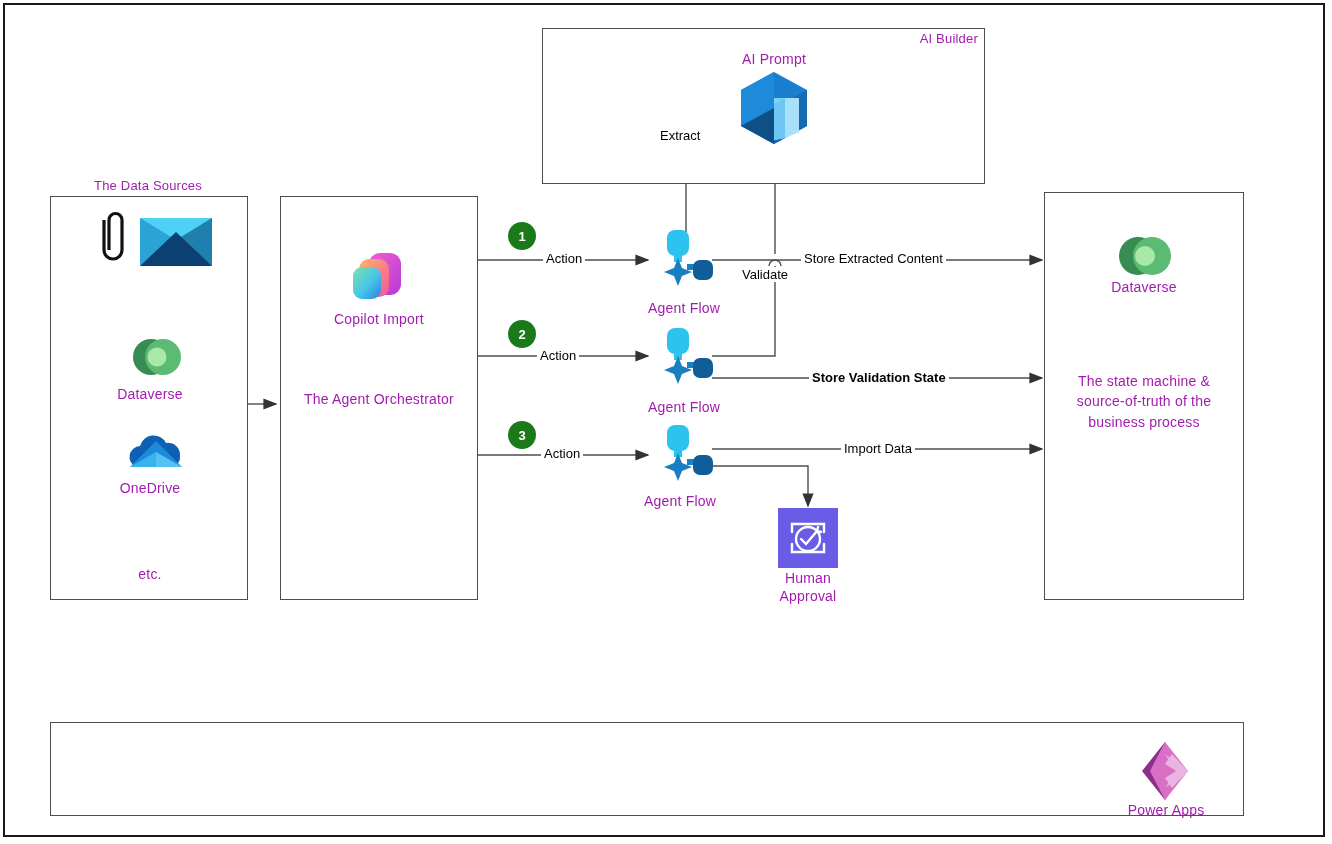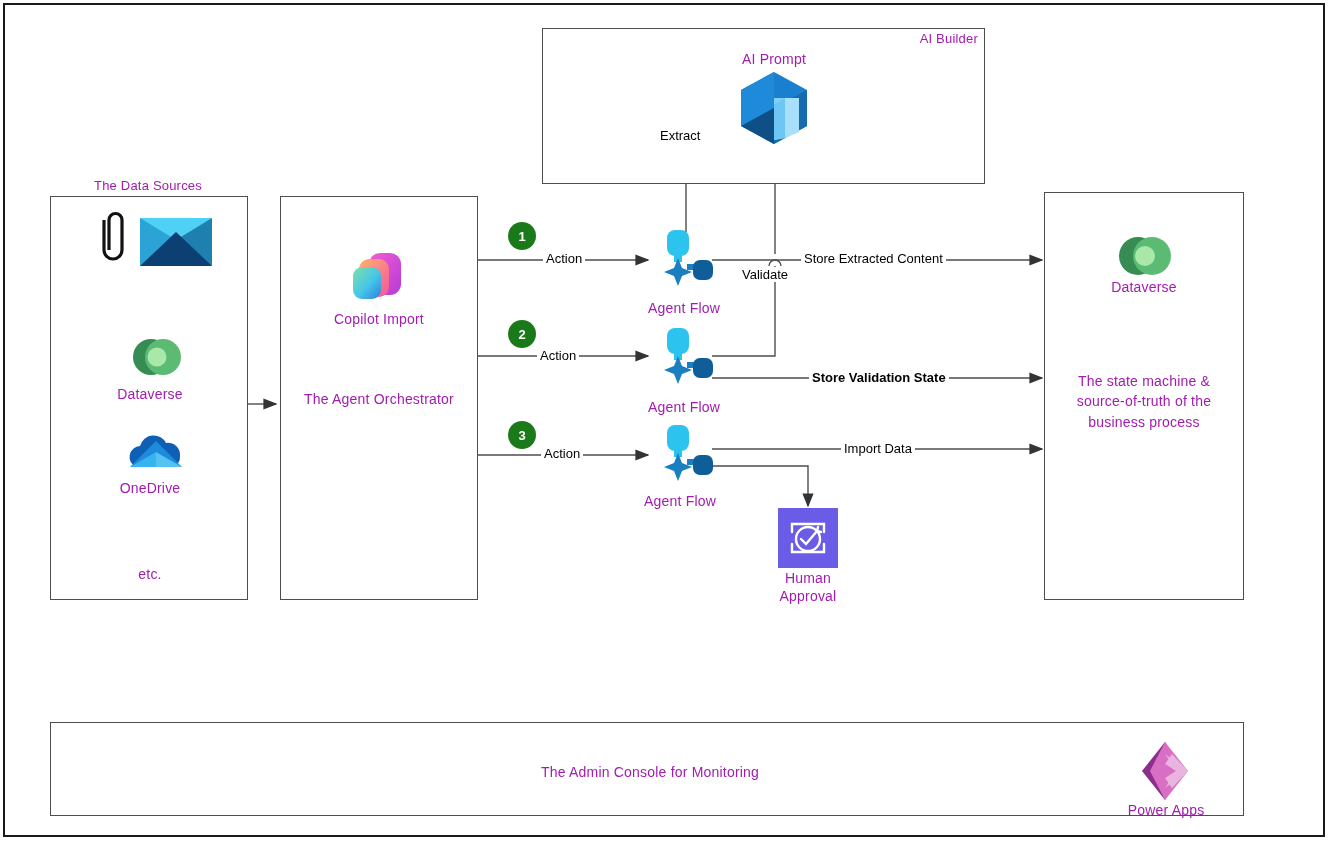--- a/index.html
+++ b/index.html
@@ -205,21 +205,20 @@
       <circle cx="38" cy="28" r="19" fill="#5cbb72"></circle>
       <circle cx="31" cy="28" r="10" fill="#a9e8a9"></circle>
     </svg>
   </div>
   <div class="lbl icon-cap" style="left:1054px;top:279px;width:180px;">Dataverse</div>
   <div class="lbl icon-cap" style="left:1052px;top:371px;width:184px;line-height:1.45;white-space:pre;">The state machine &amp;
 source-of-truth of the
 business process</div>
 
   <div class="box" style="left:50px;top:722px;width:1194px;height:94px;"></div>
-  <div class="lbl icon-cap" style="left:470px;top:764px;width:360px;">The Admin Console for Monitoring</div>
   <div class="ic" style="left:1132px;top:740px;width:66px;height:62px;">
     <svg width="66" height="62" viewBox="0 0 66 62">
       <path d="M33,2 L10,31 L33,60 L40,48 L24,31 L40,14 z" fill="#8c2f8c"></path>
       <path d="M33,2 L18,31 L33,60 L56,31 z" fill="#d86fc4"></path>
       <path d="M33,14 L56,31 L33,48 L44,31 z" fill="#e8a9dd"></path>
       <path d="M40,14 L56,31 L40,48 L33,38 L44,31 L33,24 z" fill="#eab4e0"></path>
     </svg>
   </div>
   <div class="lbl icon-cap" style="left:1105px;top:802px;width:122px;">Power Apps</div>
 </div>

